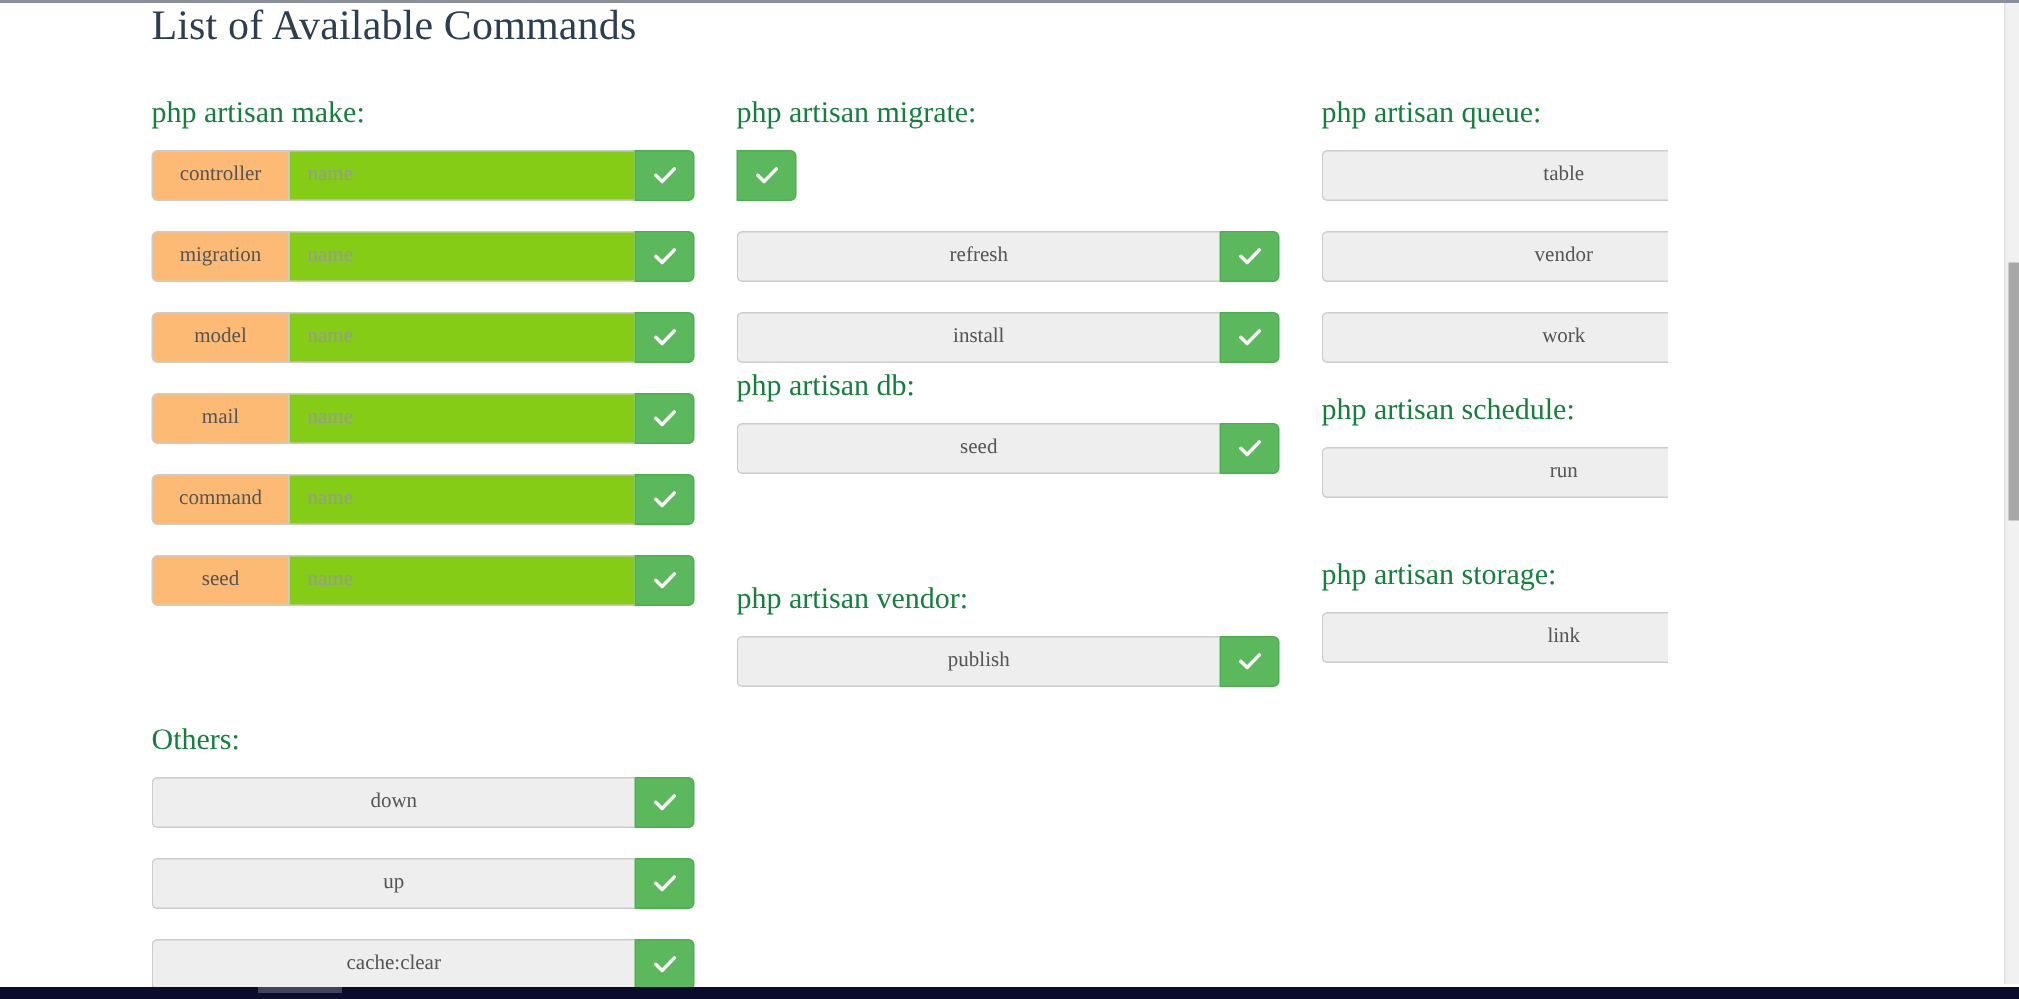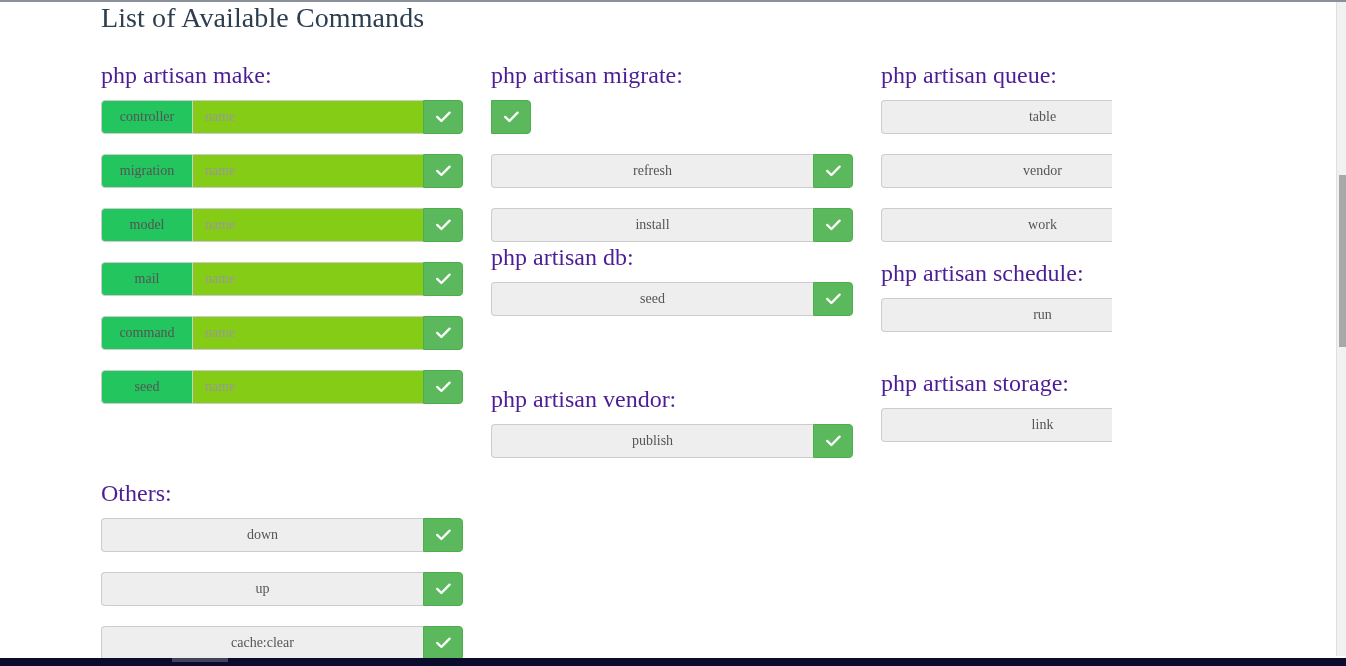--- a/index.html
+++ b/index.html
@@ -48,38 +48,38 @@
   }
   .col-1 { left: 101px; width: 362px; }
   .col-2 { left: 491px; width: 362px; }
   .col-3 { left: 881px; width: 362px; }
 
   .section {
     position: absolute;
     width: 362px;
   }
   .section-title {
-    font-size: 24px;
+    font-size: 20px;
     line-height: 30px;
     font-weight: normal;
-    color: #4c1d95;
+    color: #15803d;
     margin: 0 0 10px 0;
     white-space: nowrap;
   }
   .input-group {
     display: flex;
     width: 362px;
     height: 34px;
     margin-bottom: 20px;
     box-sizing: border-box;
   }
   .ig-addon {
     width: 92px;
     flex: 0 0 92px;
-    background: #22c55e;
+    background: #fdba74;
     border: 1px solid #cccccc;
     border-right: 1px solid #cccccc;
     border-radius: 4px 0 0 4px;
     font-size: 14px;
     line-height: 32px;
     text-align: center;
     color: #555555;
     box-sizing: border-box;
     overflow: hidden;
     white-space: nowrap;

